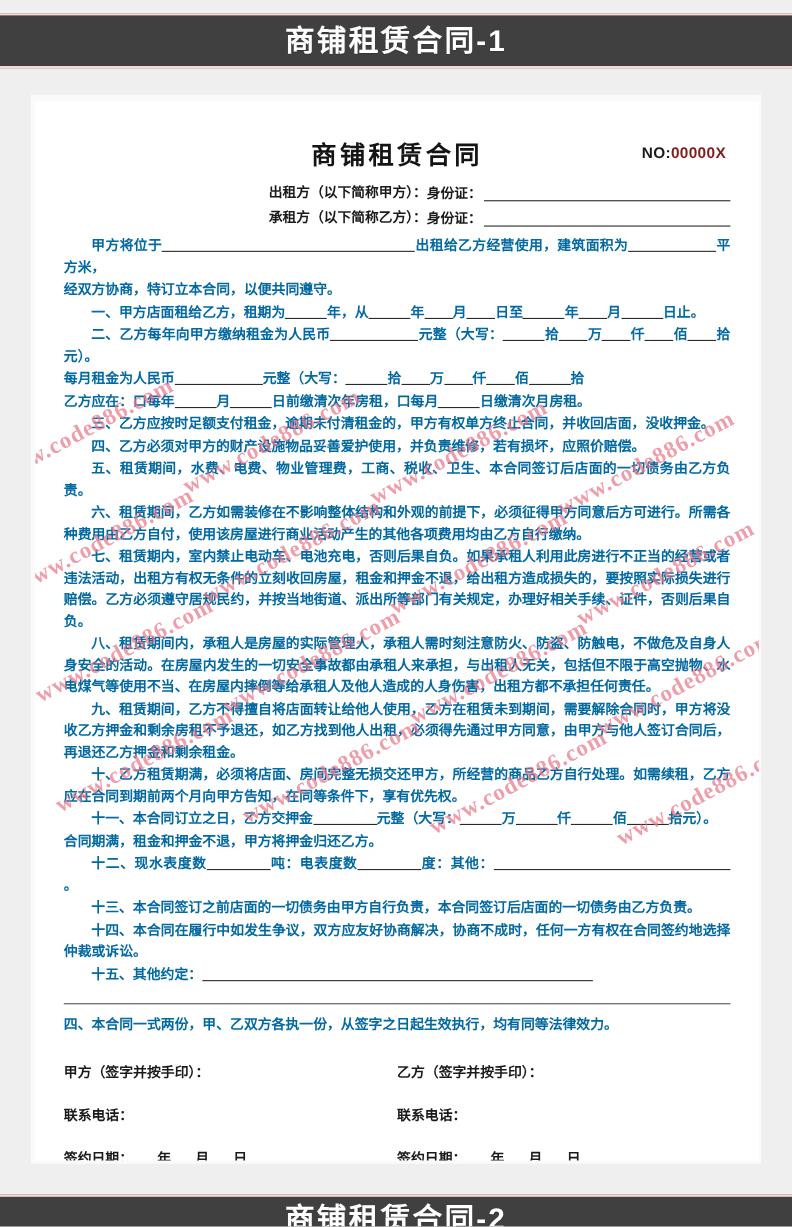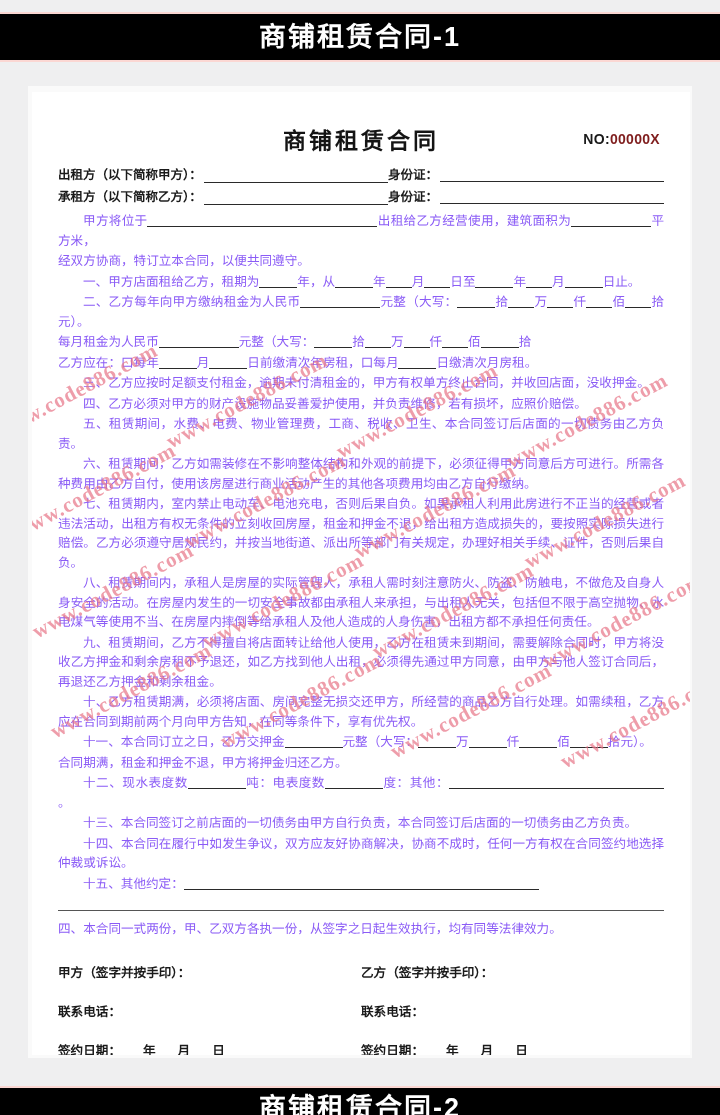--- a/index.html
+++ b/index.html
@@ -9,21 +9,21 @@
     background:#efeff0;
     font-family:"Liberation Sans","DejaVu Sans",sans-serif;
     overflow:hidden;
     position:relative;
   }
   .page{ position:relative; width:720px; height:1115px; }
 
   
   .banner{
     position:absolute; left:0; width:720px;
-    background:#000000;
+    background:#404040;
     display:flex; align-items:center; justify-content:center;
     box-sizing:border-box;
     border-top:2px solid #fbd7d3;
     border-bottom:2px solid #fbd7d3;
   }
   .banner-top{ top:12px; height:50px; }
   .banner-bottom{ top:1086px; height:44px; }
   .banner-title{
     color:#ffffff;
     font-size:27px;
@@ -92,38 +92,38 @@
   .doc-no .no-val{ color:#7f1d1d; }
 
   .party-row{
     display:flex;
     align-items:flex-end;
     margin:0 0 7px 0;
     font-size:12.5px;
     font-weight:bold;
     line-height:15px;
   }
-  .party-left{ width:330px; display:flex; align-items:flex-end; }
+  .party-left{ width:330px; display:flex; align-items:flex-end;flex-direction:column; }
   .party-right{ flex:1; display:flex; align-items:flex-start; }
   .fld-label{ white-space:nowrap; }
   .blank{
     flex:1;
     border-bottom:1px solid #2a2a2a;
     height:13px;
     margin-left:2px;
   }
   .blank-right{ min-width:60px; }
 
   .clause{
     font-size:12.6px;
     line-height:19.5px;
-    font-weight:normal;
+    font-weight:bold;
     text-align:justify;
     margin:0 0 1px 0;
-    color:#8b5cf6;
+    color:#0369a1;
   }
   .clause.indent{ text-indent:25px; }
   .u{
     display:inline-block;
     border-bottom:1px solid #2a2a2a;
     height:13px;
     vertical-align:-2px;
   }
   .u-xs{ width:26px; } .u-s{ width:38px; }
   .u-m{ width:58px; } .u-l{ width:80px; }

